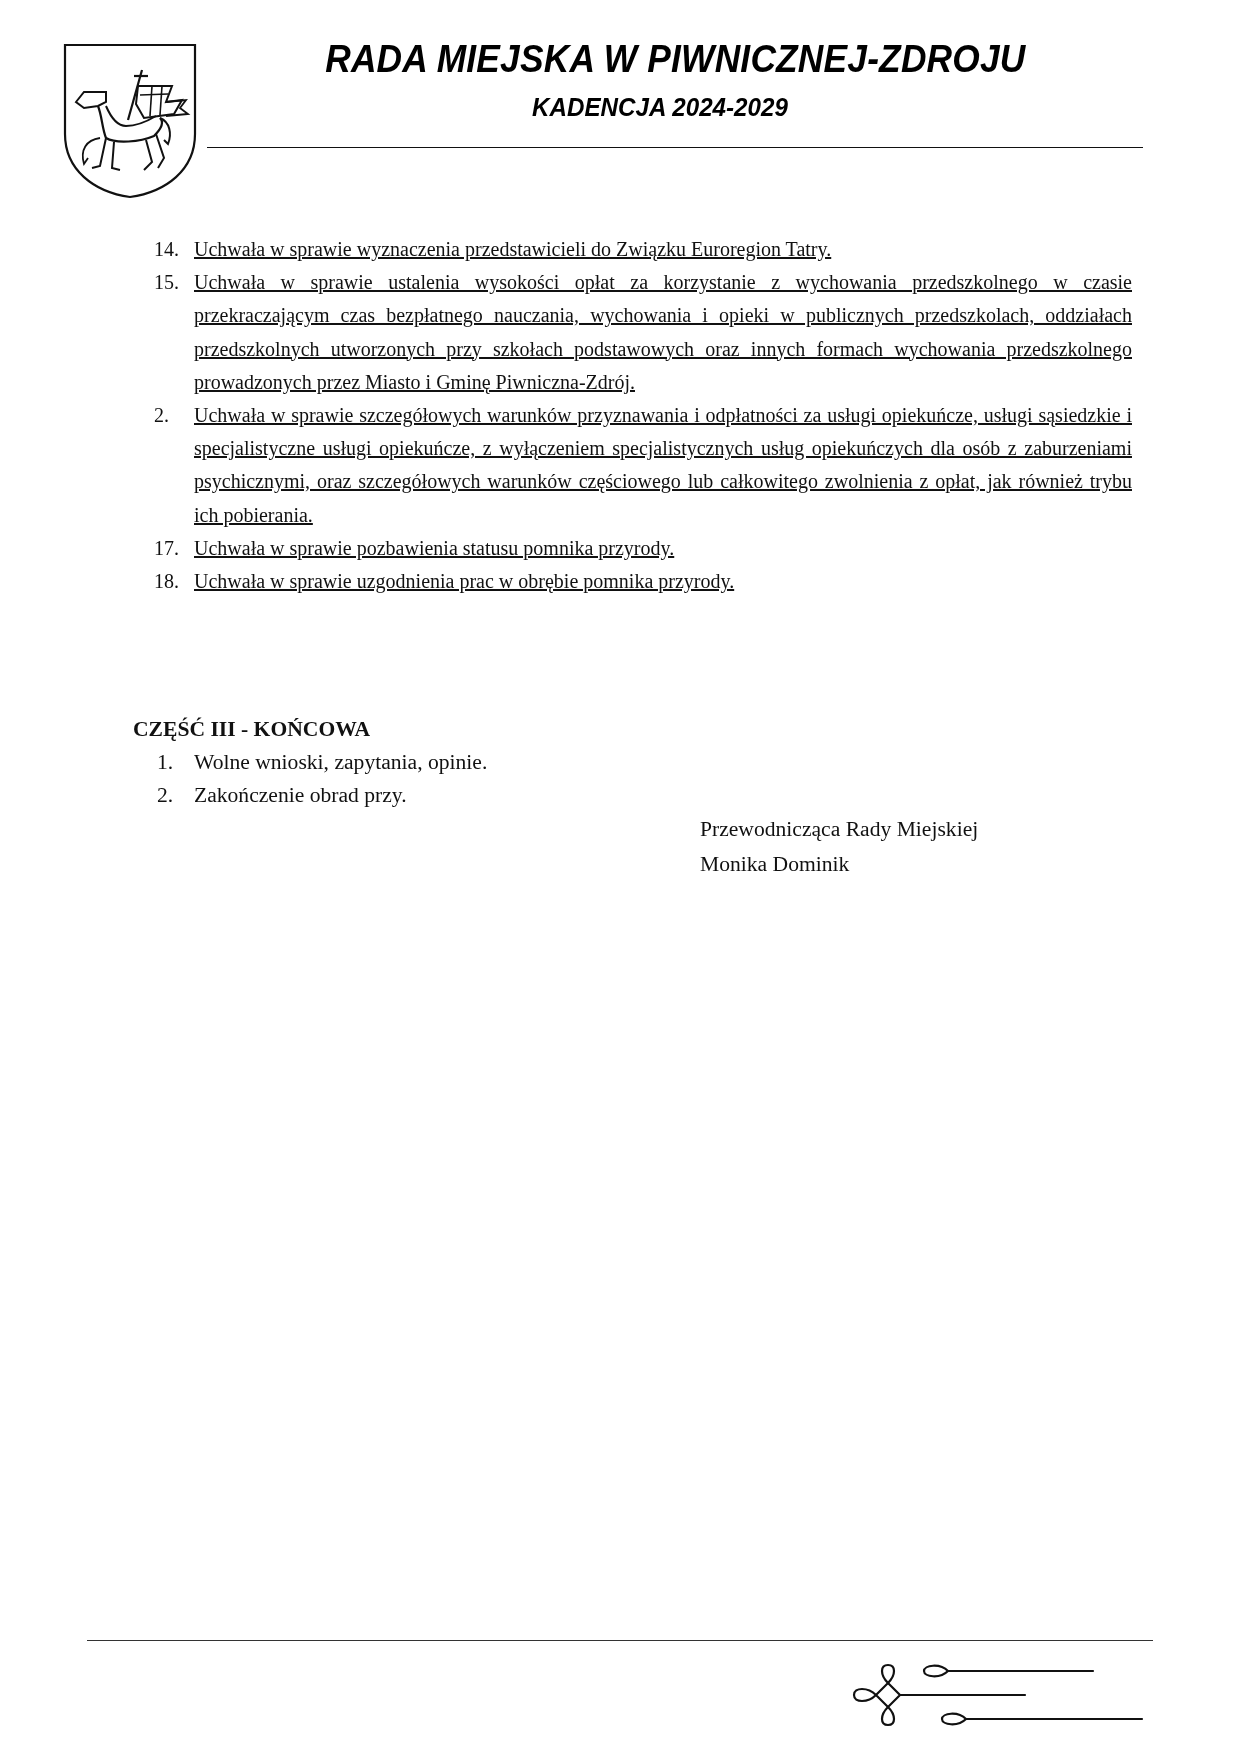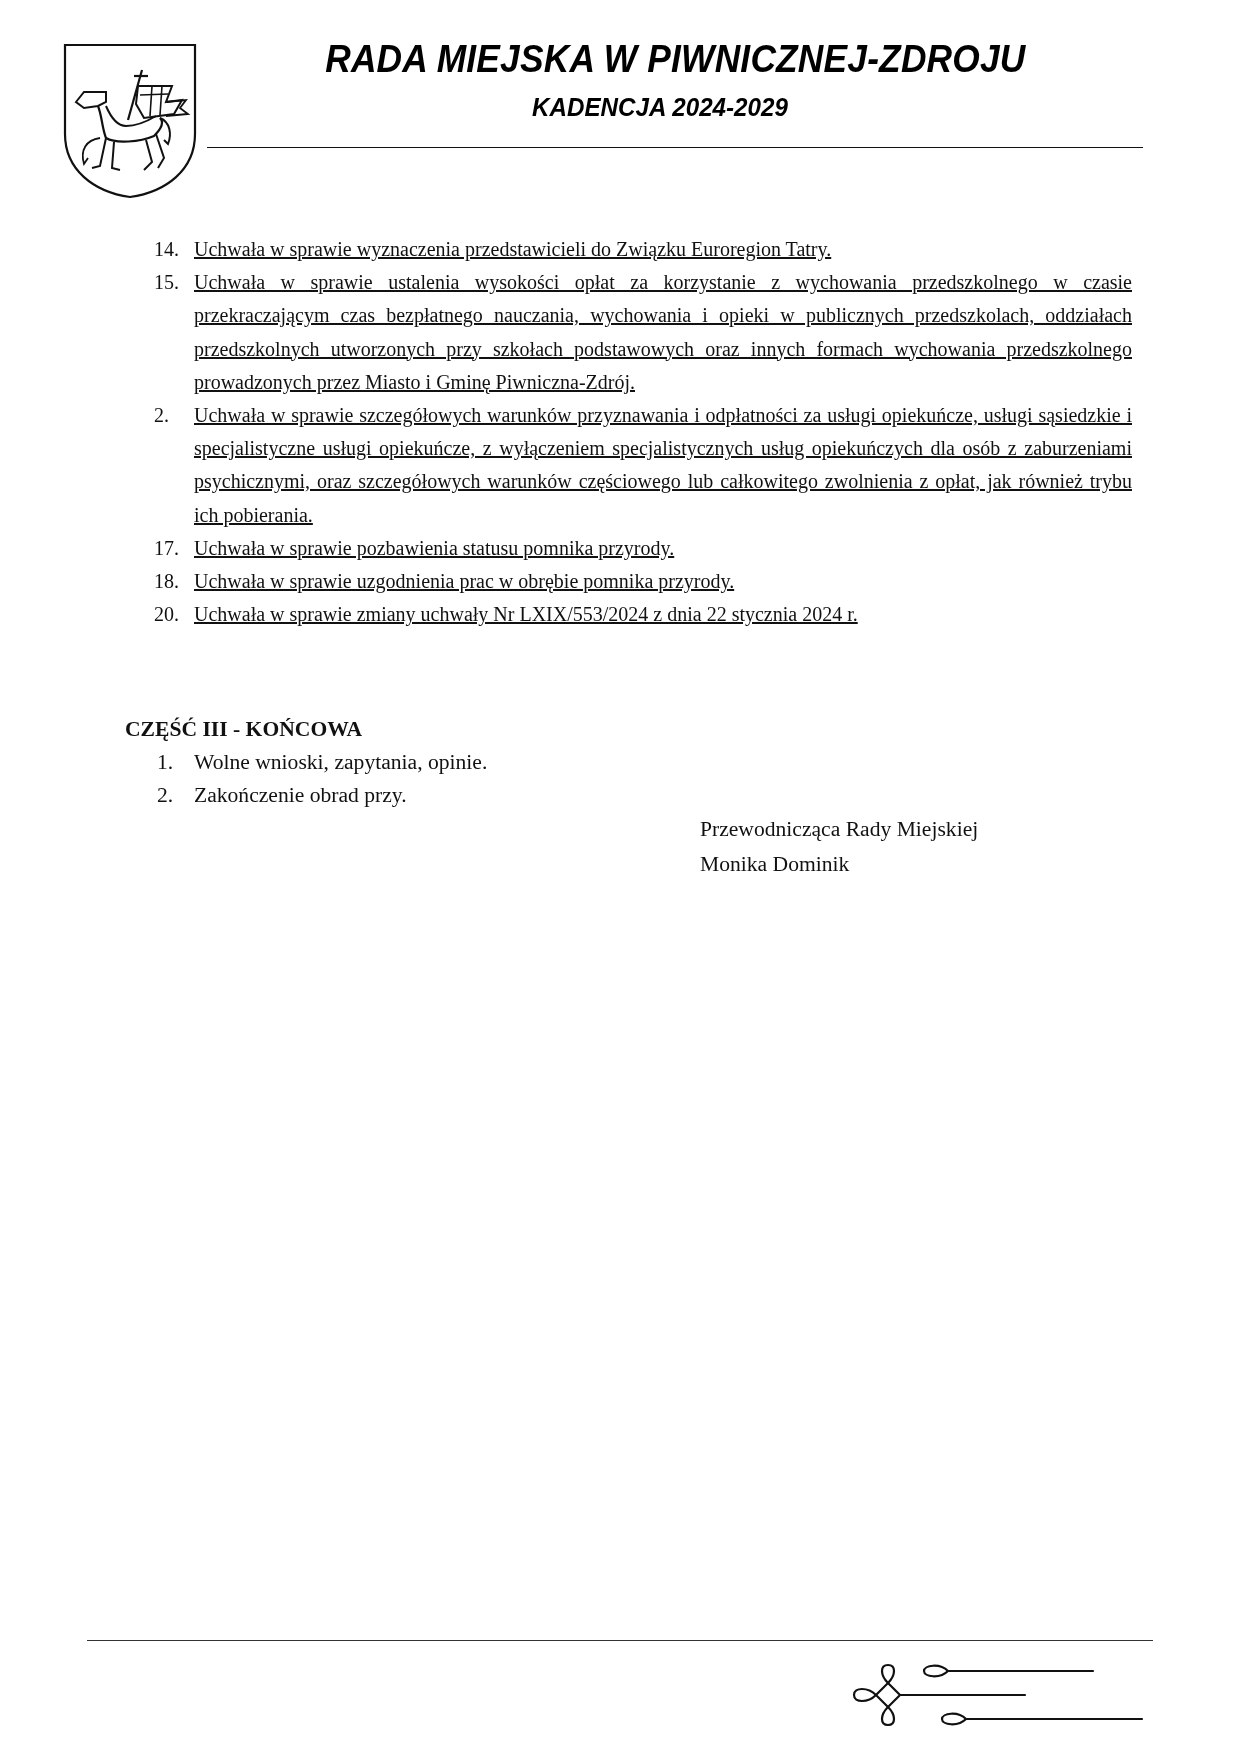--- a/index.html
+++ b/index.html
@@ -81,21 +81,21 @@
     position: absolute;
     left: 0;
     top: 0;
   }
   .agenda-item .text {
     display: block;
     text-decoration: underline;
   }
   .section-heading {
     position: absolute;
-    left: 125px;
+    left: 133px;
     top: 713px;
     font-size: 21.6px;
     font-weight: bold;
     line-height: 33px;
     margin: 0;
   }
   .closing-list {
     position: absolute;
     left: 154px;
     top: 746px;
@@ -190,24 +190,20 @@
     <span class="text">Uchwała w sprawie szczegółowych warunków przyznawania i odpłatności za usługi opiekuń­cze, usługi sąsiedzkie i specjalistyczne usługi opiekuńcze, z wyłączeniem specjalistycznych usług opiekuńczych dla osób z zaburzeniami psychicznymi, oraz szczegółowych warunków częściowego lub całkowitego zwolnienia z opłat, jak również trybu ich pobierania.</span>
   </li>
   <li class="agenda-item">
     <span class="num">17.</span>
     <span class="text">Uchwała w sprawie pozbawienia statusu pomnika przyrody.</span>
   </li>
   <li class="agenda-item">
     <span class="num">18.</span>
     <span class="text">Uchwała w sprawie uzgodnienia prac w obrębie pomnika przyrody.</span>
   </li>
-  <li class="agenda-item">
-    <span class="num">20.</span>
-    <span class="text">Uchwała w sprawie zmiany uchwały Nr LXIX/553/2024 z dnia 22 stycznia 2024 r.</span>
-  </li>
 </ol>
 
 <h2 class="section-heading">CZĘŚĆ III - KOŃCOWA</h2>
 <ol class="closing-list">
   <li class="closing-item">
     <span class="num">1.</span>
     <span class="text">Wolne wnioski, zapytania, opinie.</span>
   </li>
   <li class="closing-item">
     <span class="num">2.</span>

